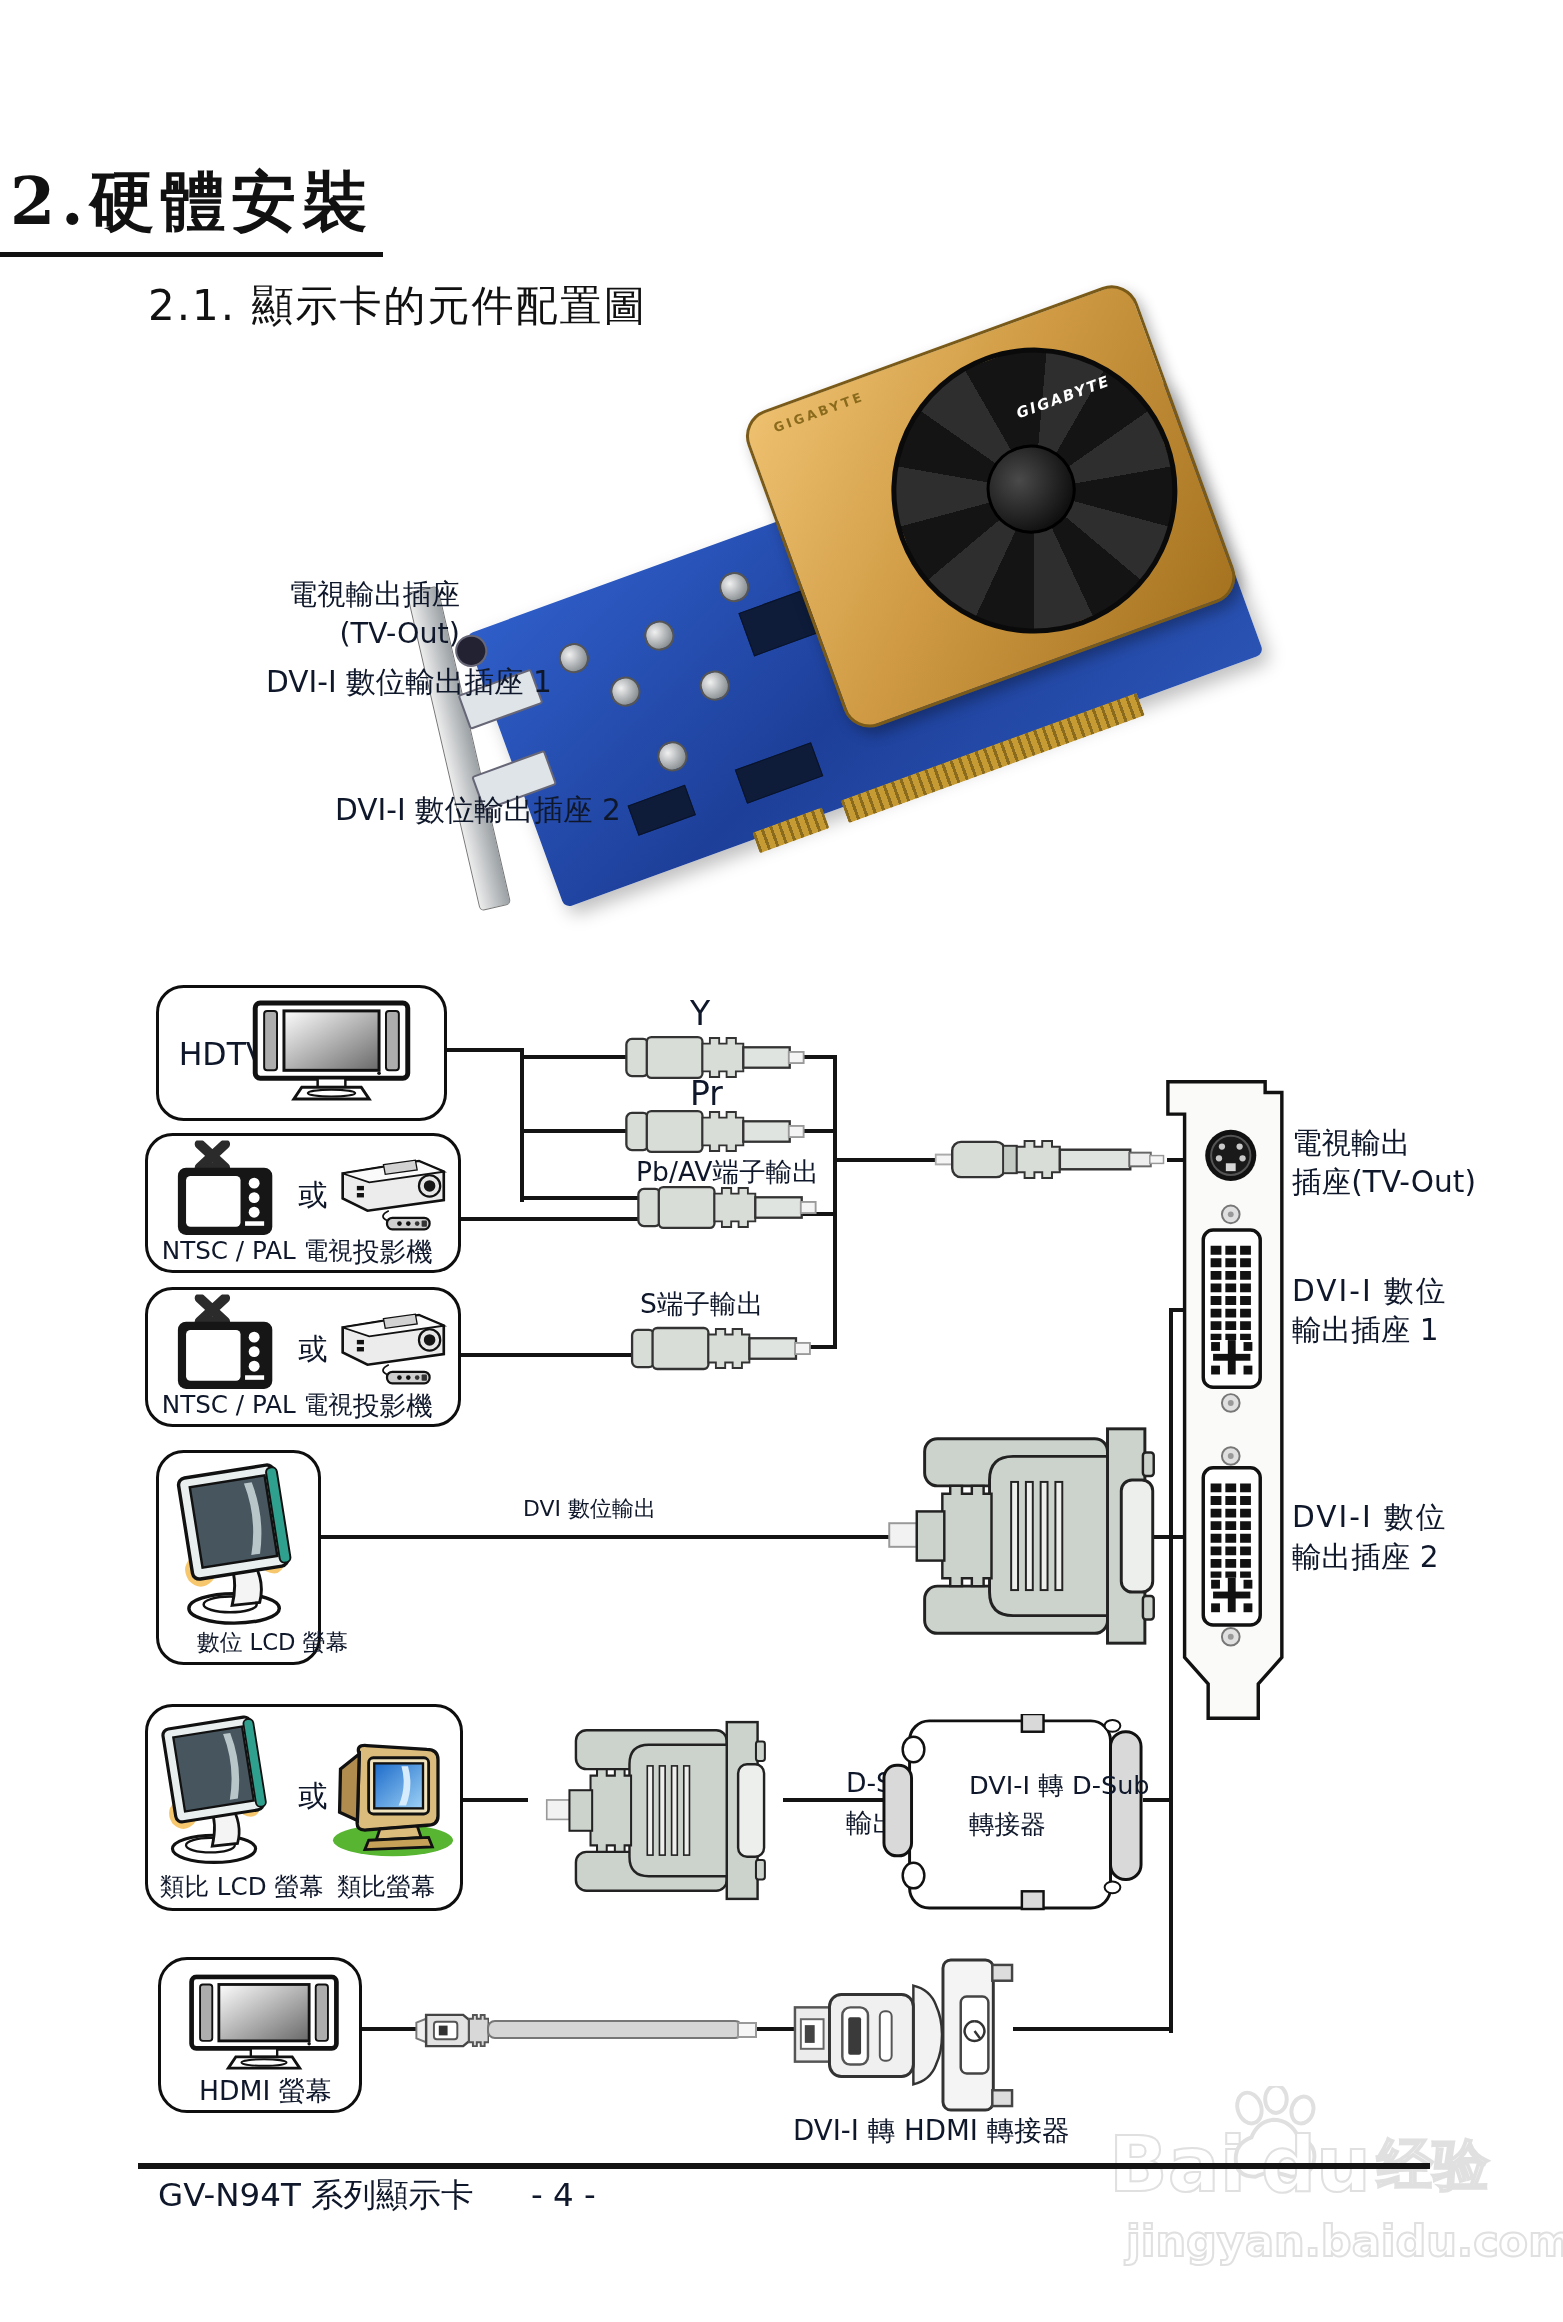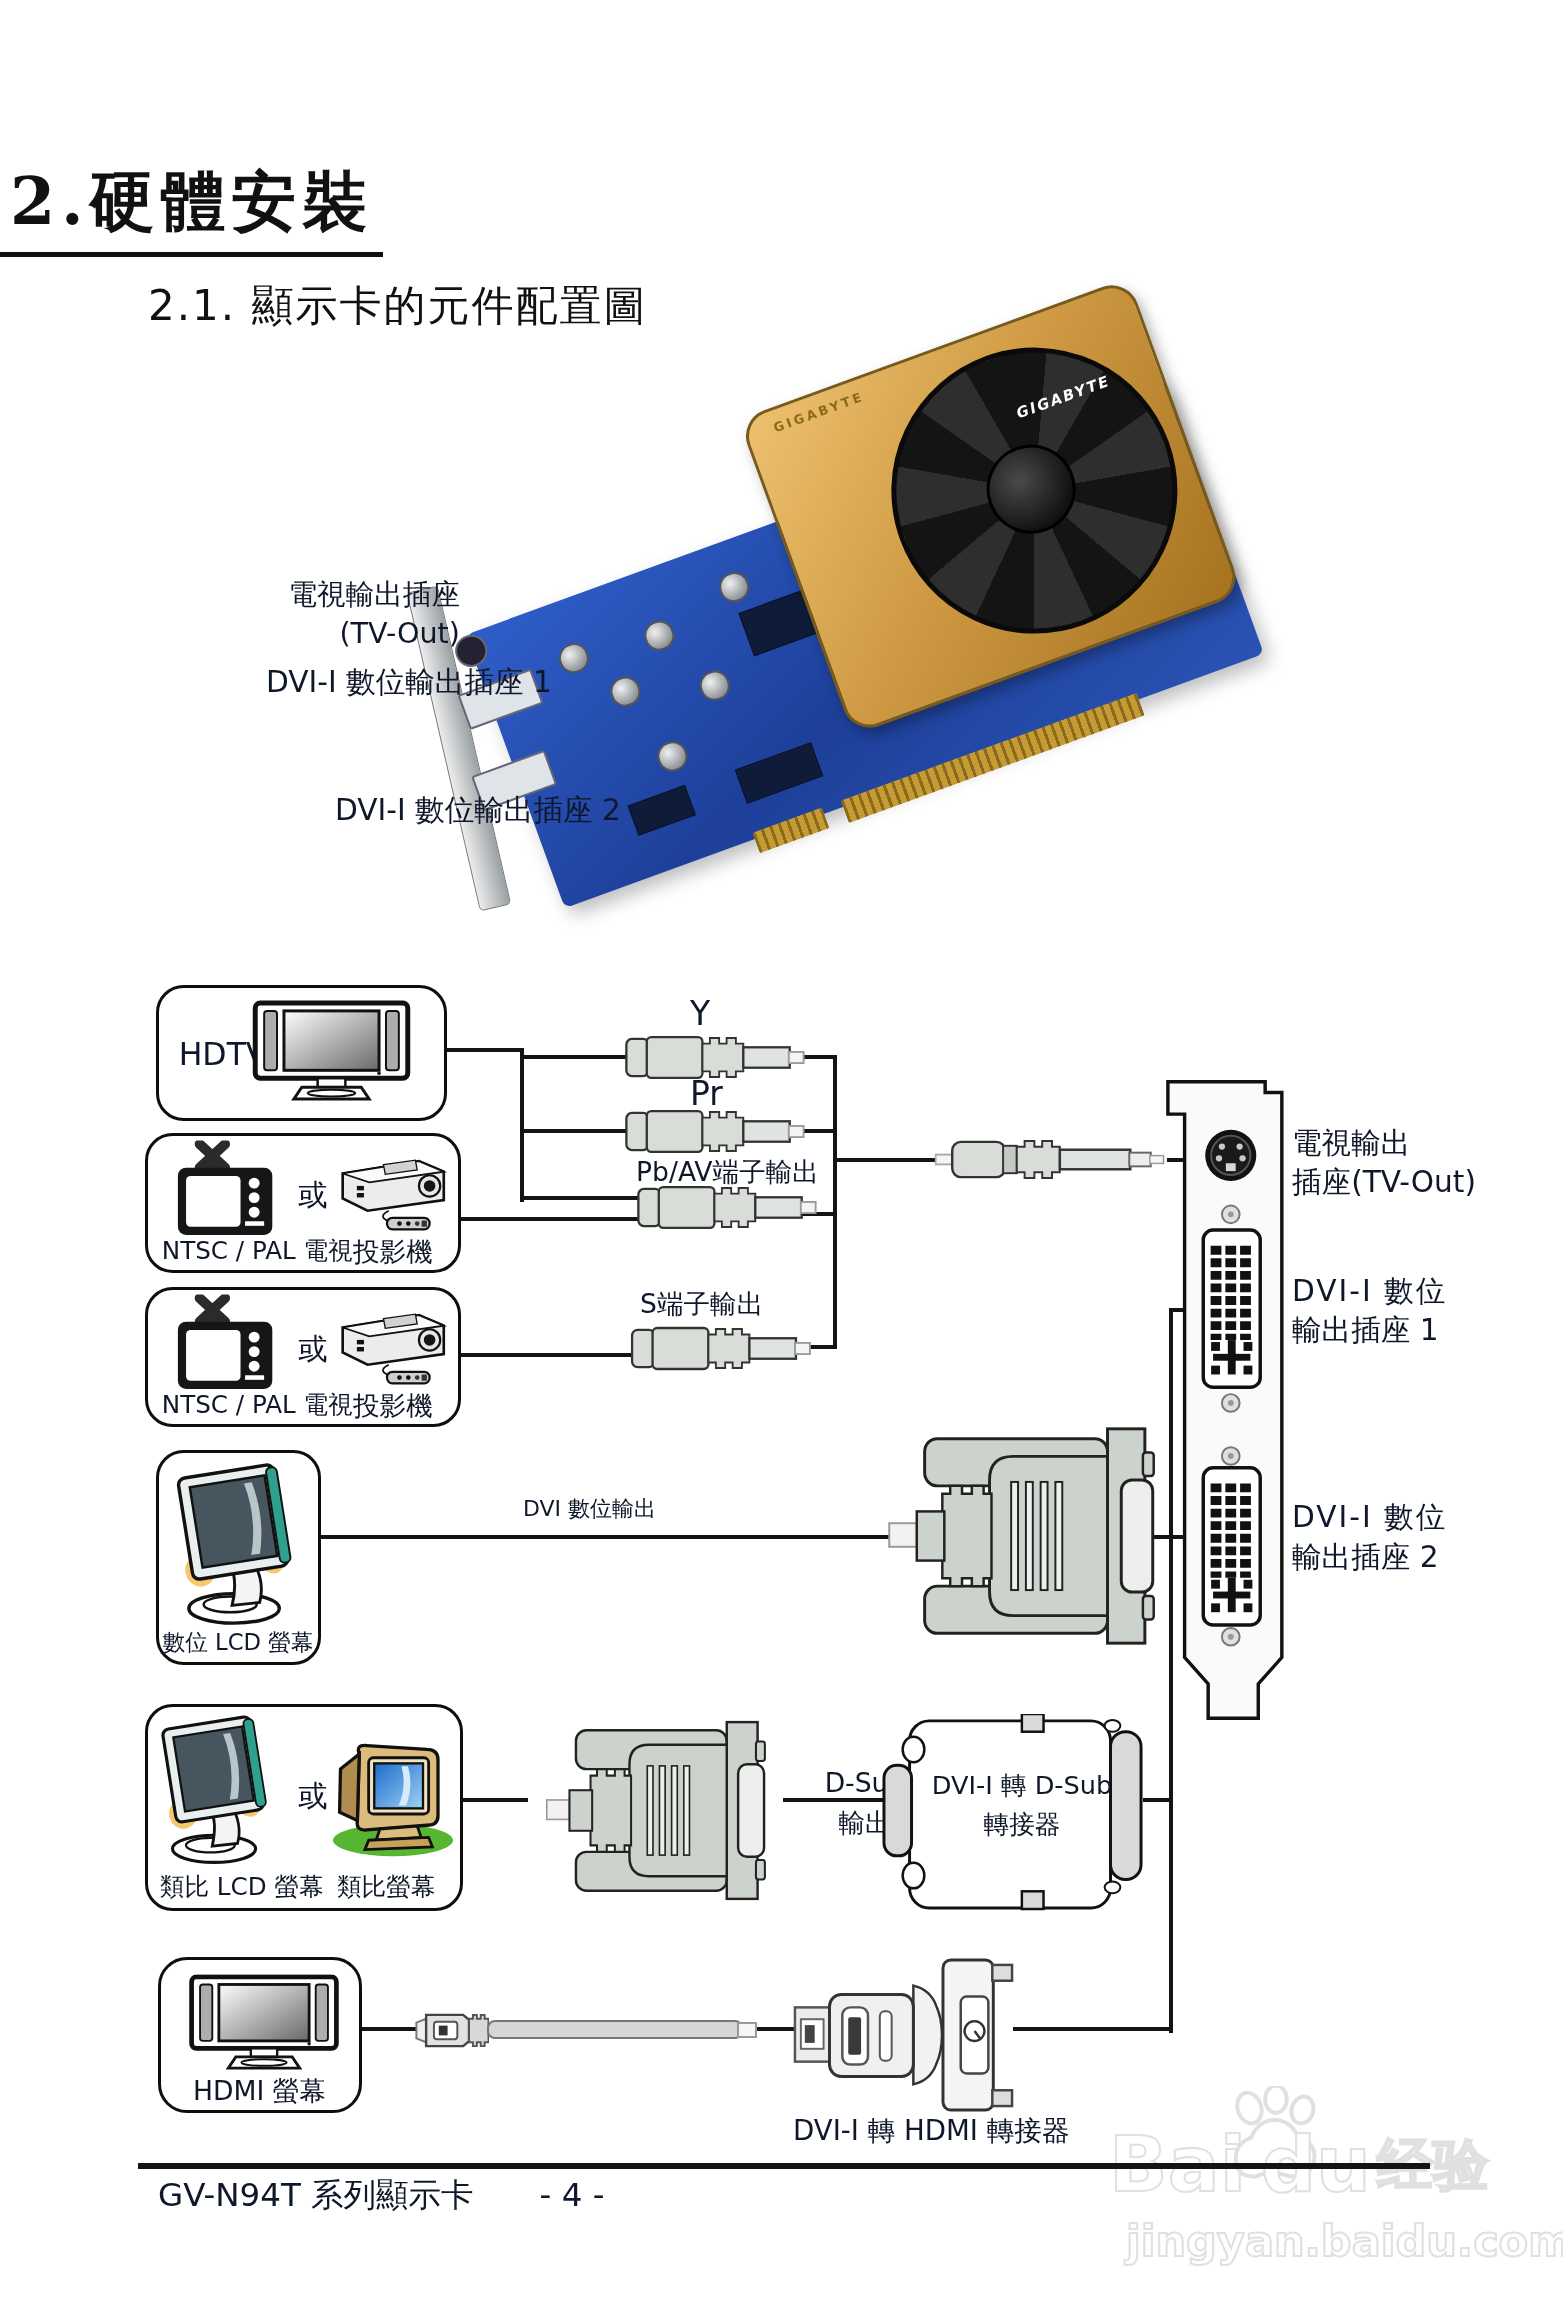--- a/index.html
+++ b/index.html
@@ -8,21 +8,21 @@
   .abs{position:absolute;}
   .lbl{position:absolute;color:#0f172a;white-space:nowrap;line-height:1.25;}
   .line{position:absolute;background:#141414;}
   .dbox{position:absolute;border:3.9px solid #0e0e0e;border-radius:27.6px;background:#fff;box-sizing:border-box;}
   .title{position:absolute;left:0;right:11px;top:158px;text-align:left;}
   .title span{display:inline-block;font-family:"DejaVu Serif",serif;font-weight:bold;
               font-size:65px;letter-spacing:5.9px;border-bottom:5.9px solid #111;padding:0 9.9px 5.9px 9.9px;}
   .heading{position:absolute;left:148px;top:278px;font-size:42px;font-weight:500;
            font-family:"DejaVu Sans",sans-serif;letter-spacing:2px;}
   .photo-lbl{font-size:28.6px;}
-  .center{text-align:center;}
+  .center{text-align:left;padding-left:38px;}
   
   .wm{position:absolute;color:#fff;-webkit-text-stroke:2px #e0e0e0;font-weight:bold;white-space:nowrap;}
   
   .card-rot{position:absolute;left:103px;top:103px;width:788px;height:424px;
             transform:rotate(-20deg);transform-origin:50% 50%;}
   .pcb{position:absolute;left:0;top:94px;width:744px;height:291px;border-radius:7.9px;
        background:linear-gradient(155deg,#2f5ec9 0%,#1d3f99 55%,#2a53b4 100%);
        box-shadow:3.9px 9.9px 17.7px rgba(0,0,0,.25);}
   .pcie{position:absolute;left:296px;top:378px;width:315px;height:23.6px;background:#c79b33;
         background-image:repeating-linear-gradient(90deg,#8a6a1c 0 3px,transparent 3px 8.9px);border-radius:2px;}

